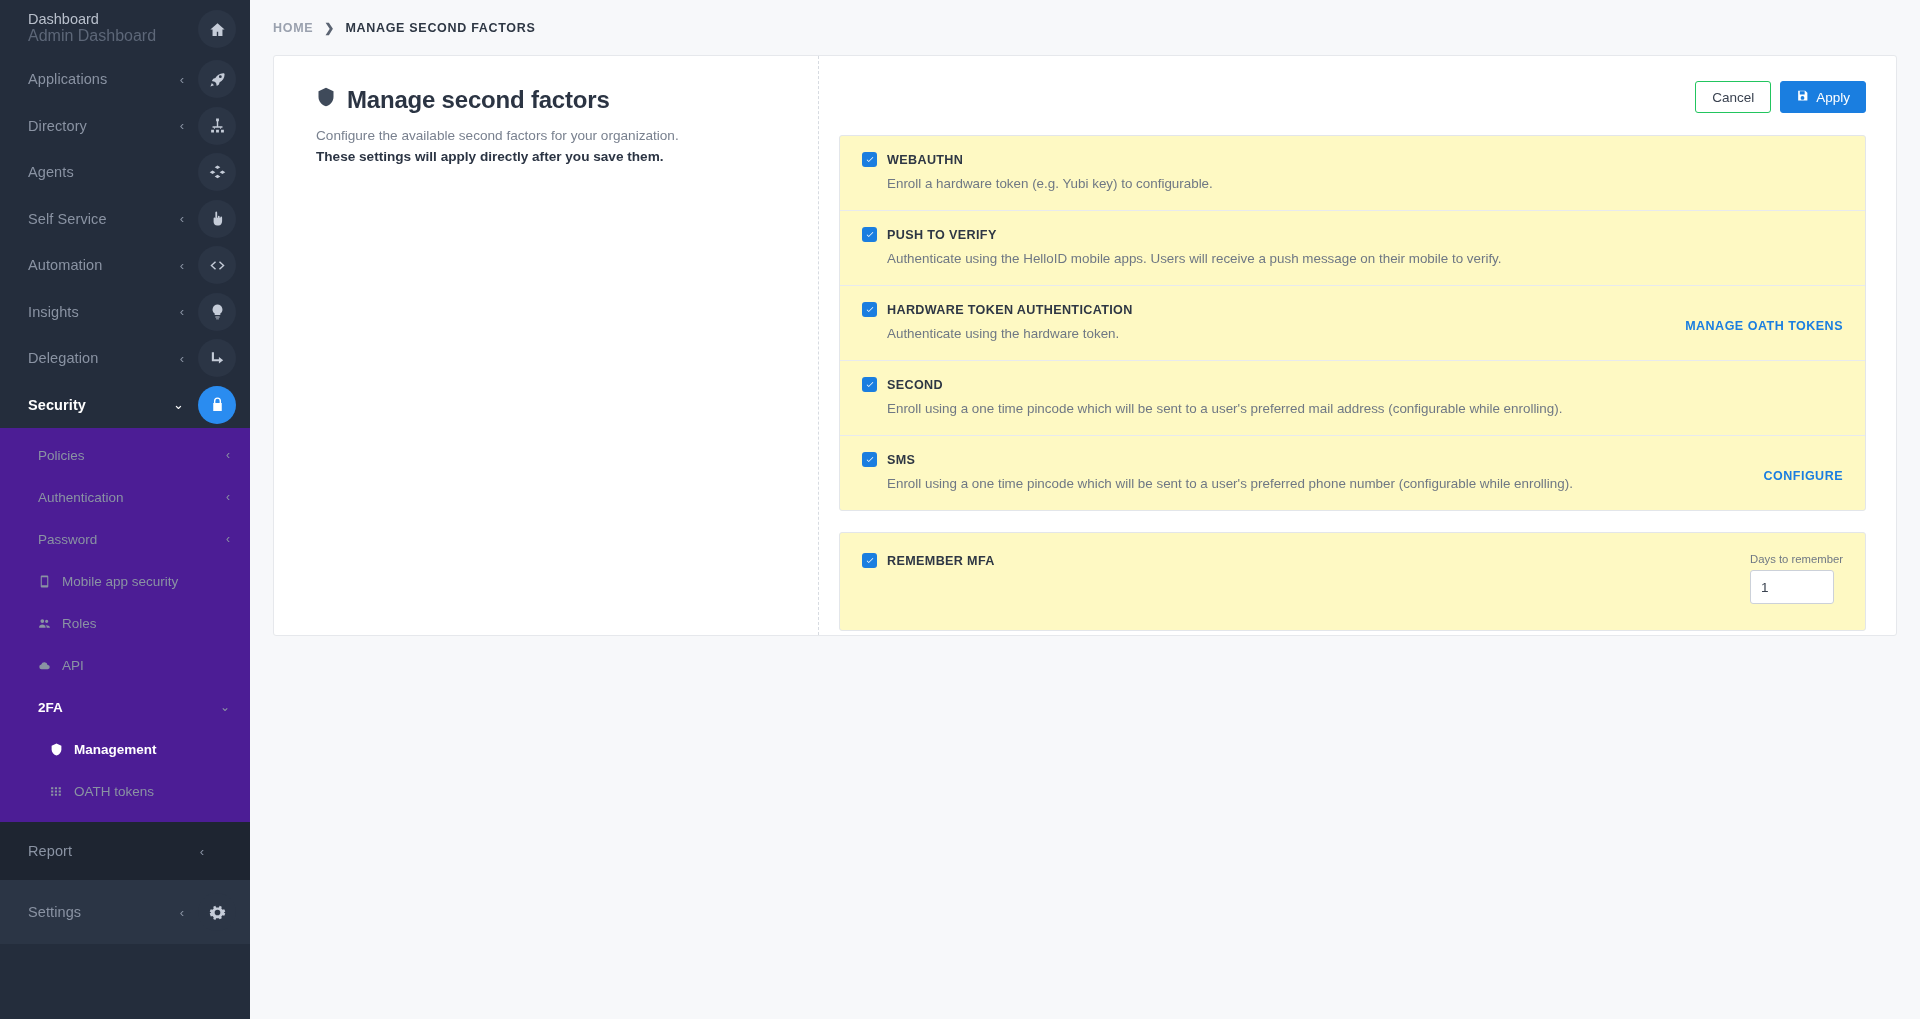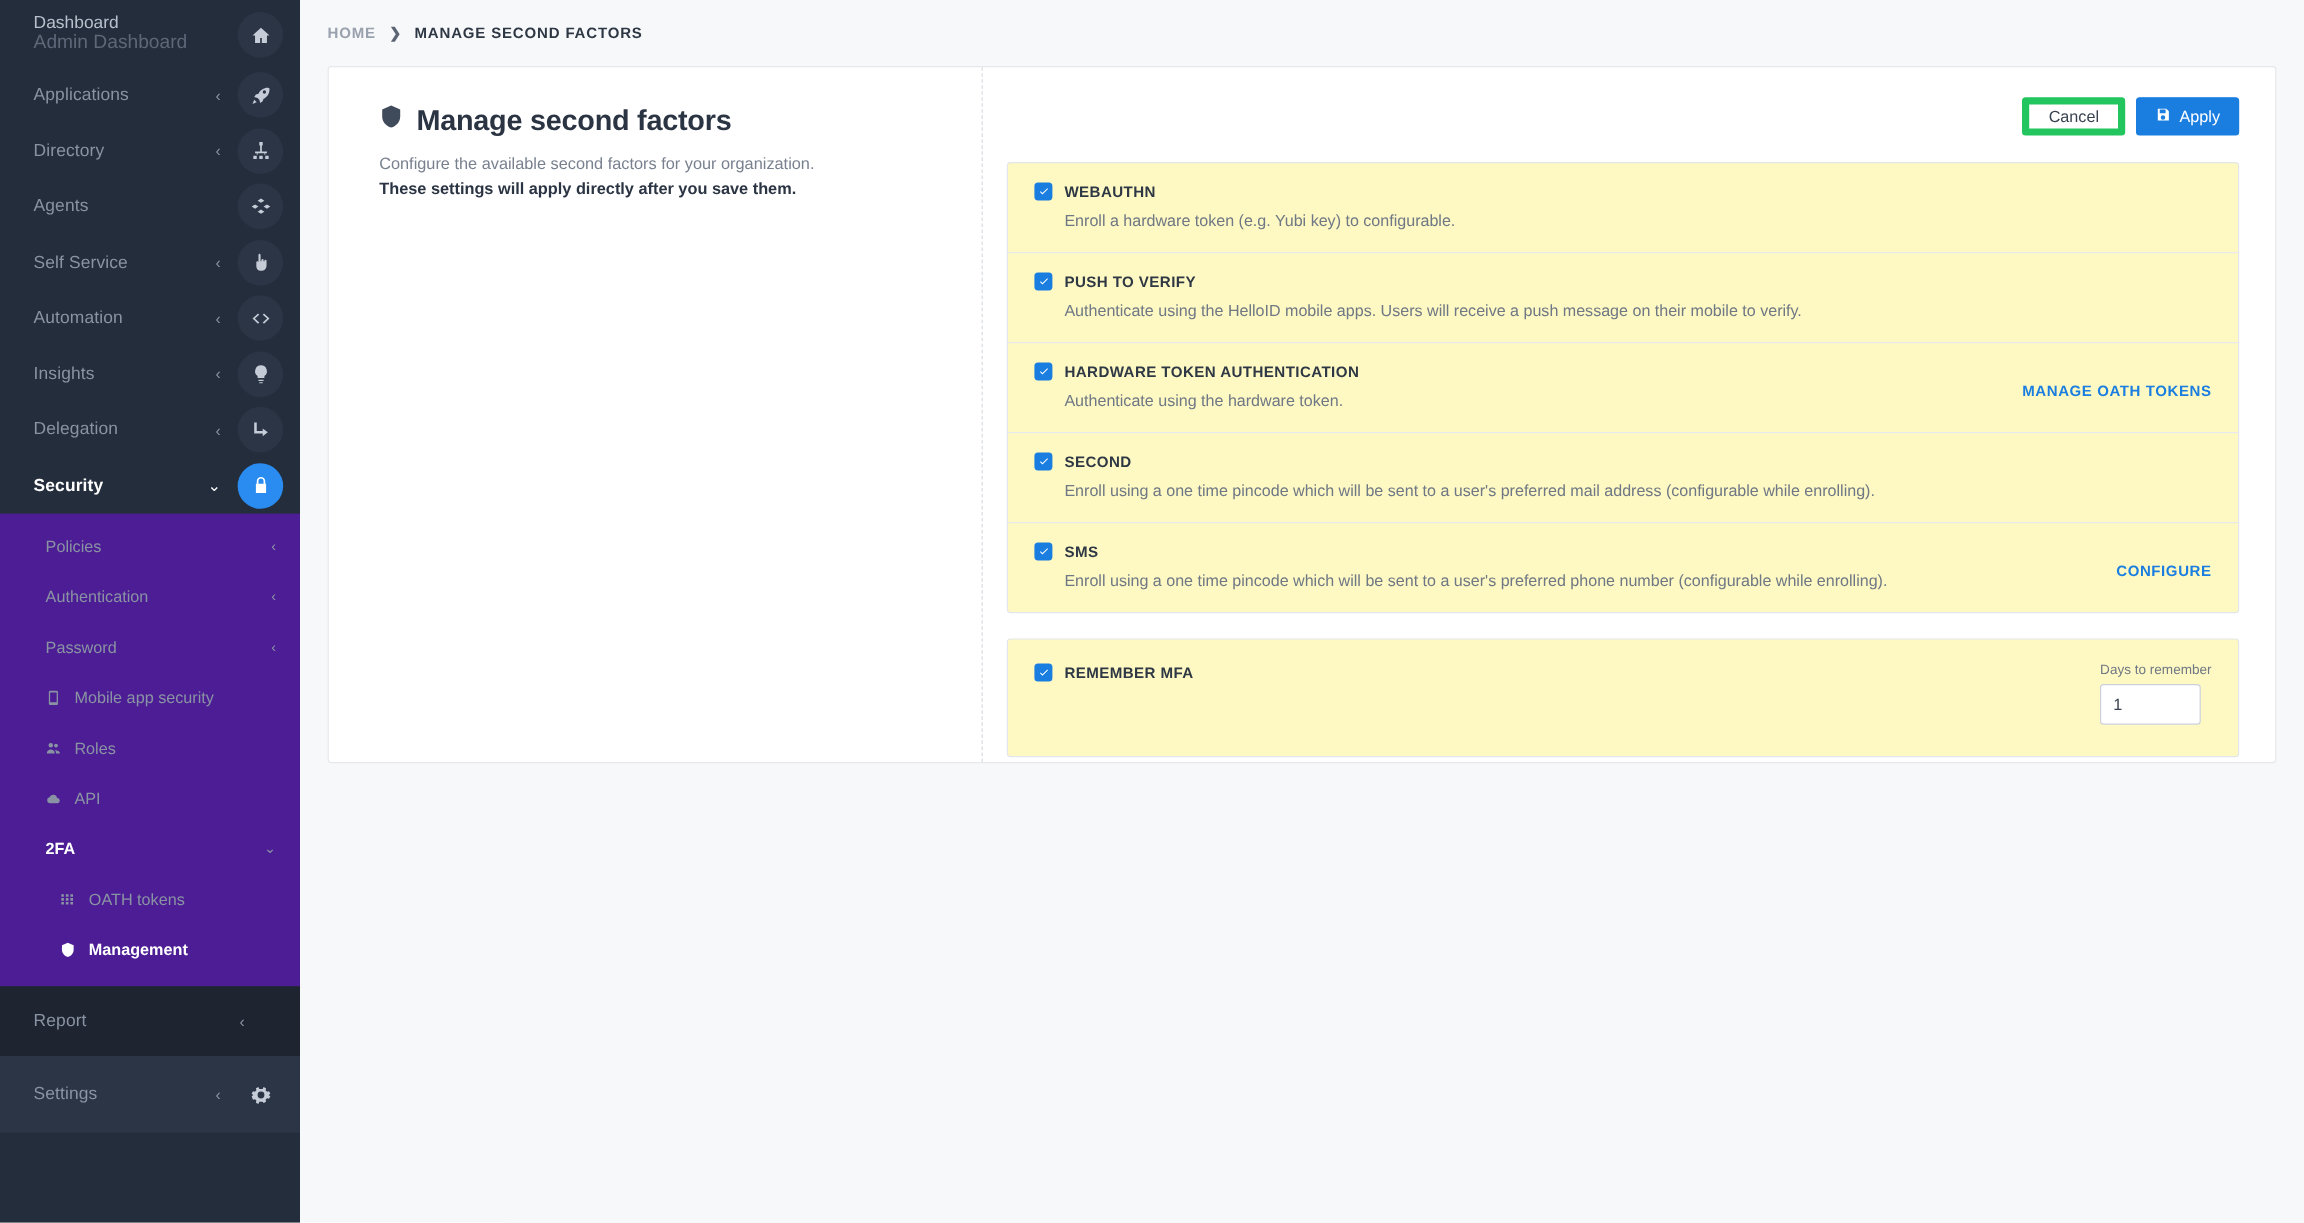--- a/index.html
+++ b/index.html
@@ -93,21 +93,21 @@
   .pg-desc { margin-top: 11px; font-size: 13.6px; color: #79818f; line-height: 21px; }
   .pg-desc b { color: #2b3443; font-weight: bold; }
 
   .card-right { flex: 1; padding: 25px 30px 0 20px; }
   .btnrow { display: flex; justify-content: flex-end; gap: 9px; }
   .btn {
     height: 32px; border-radius: 3px; font-size: 13.5px;
     display: inline-flex; align-items: center; justify-content: center;
     cursor: pointer; padding: 0 16px;
   }
-  .btn-cancel { background: #ffffff; border: 6px solid #22c55e; color: #3a4250; }
+  .btn-cancel { background: #ffffff; border: 1px solid #22c55e; color: #3a4250; }
   .btn-apply { background: #1a7ee0; border: 1px solid #1a7ee0; color: #ffffff; gap: 7px; padding: 0 15px;}
   .btn-apply svg { width: 13px; height: 13px; fill: #ffffff; }
 
   .panel {
     margin-top: 22px; border: 1px solid #e3e6ea; border-radius: 3px;
     background: #fef9c3;
   }
   .opt-row {
     padding: 16px 22px 17px 22px;
     border-bottom: 1px solid #e8eaee;
@@ -282,35 +282,35 @@
                 <path d="M6.5 19A4.5 4.5 0 0 1 6 10.1a6 6 0 0 1 11.6 1.1A3.9 3.9 0 0 1 18 19z"></path>
               </svg>
           </span>
           <span class="slabel">API</span>
         </div>
         <div class="sub-item cur">
           <span class="slabel">2FA</span>
           <span class="schev">⌄</span>
         </div>
 
+        <div class="sub-item deep cur">
+          <span class="sicon">
+            <svg viewBox="0 0 24 24">
+                <path d="M12 1 3 5v7c0 5.2 3.8 9.8 9 11 5.2-1.2 9-5.8 9-11V5z"></path>
+              </svg>
+          </span>
+          <span class="slabel">Management</span>
+        </div>
         <div class="sub-item deep">
           <span class="sicon">
             <svg viewBox="0 0 24 24">
                 <path d="M2 4h4v4H2zm7 0h4v4H9zm7 0h4v4h-4zM2 10h4v4H2zm7 0h4v4H9zm7 0h4v4h-4zM2 16h4v4H2zm7 0h4v4H9zm7 0h4v4h-4z"></path>
               </svg>
           </span>
           <span class="slabel">OATH tokens</span>
-        </div>
-        <div class="sub-item deep cur">
-          <span class="sicon">
-            <svg viewBox="0 0 24 24">
-                <path d="M12 1 3 5v7c0 5.2 3.8 9.8 9 11 5.2-1.2 9-5.8 9-11V5z"></path>
-              </svg>
-          </span>
-          <span class="slabel">Management</span>
         </div>
       </div>
 
       <div class="nav-item sb-report" style="height:58px;">
         <span class="label">Report</span>
         <span class="chev" style="margin-right:32px;">‹</span>
       </div>
 
       <div class="nav-item sb-bottom" style="height:64px;">
         <span class="label">Settings</span>

